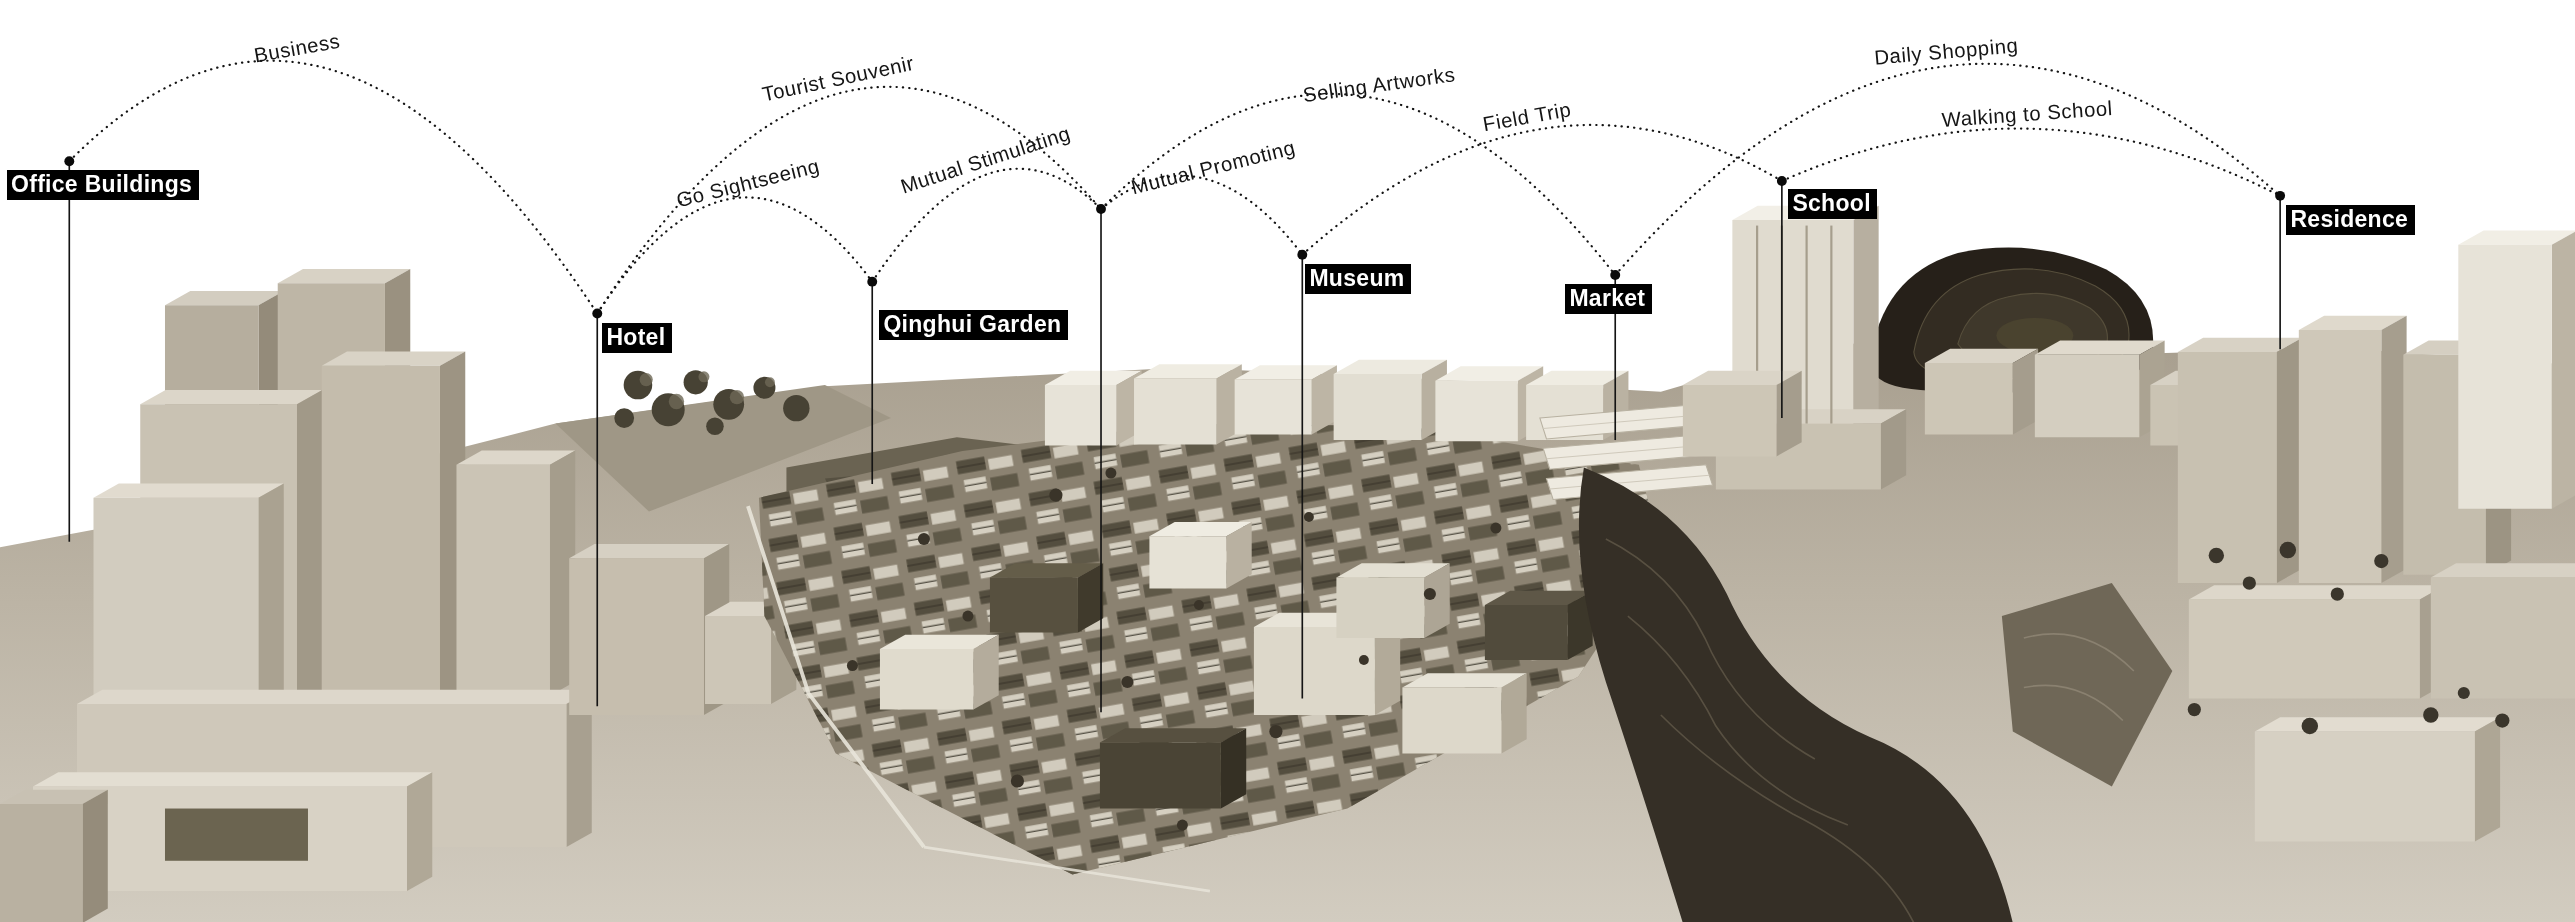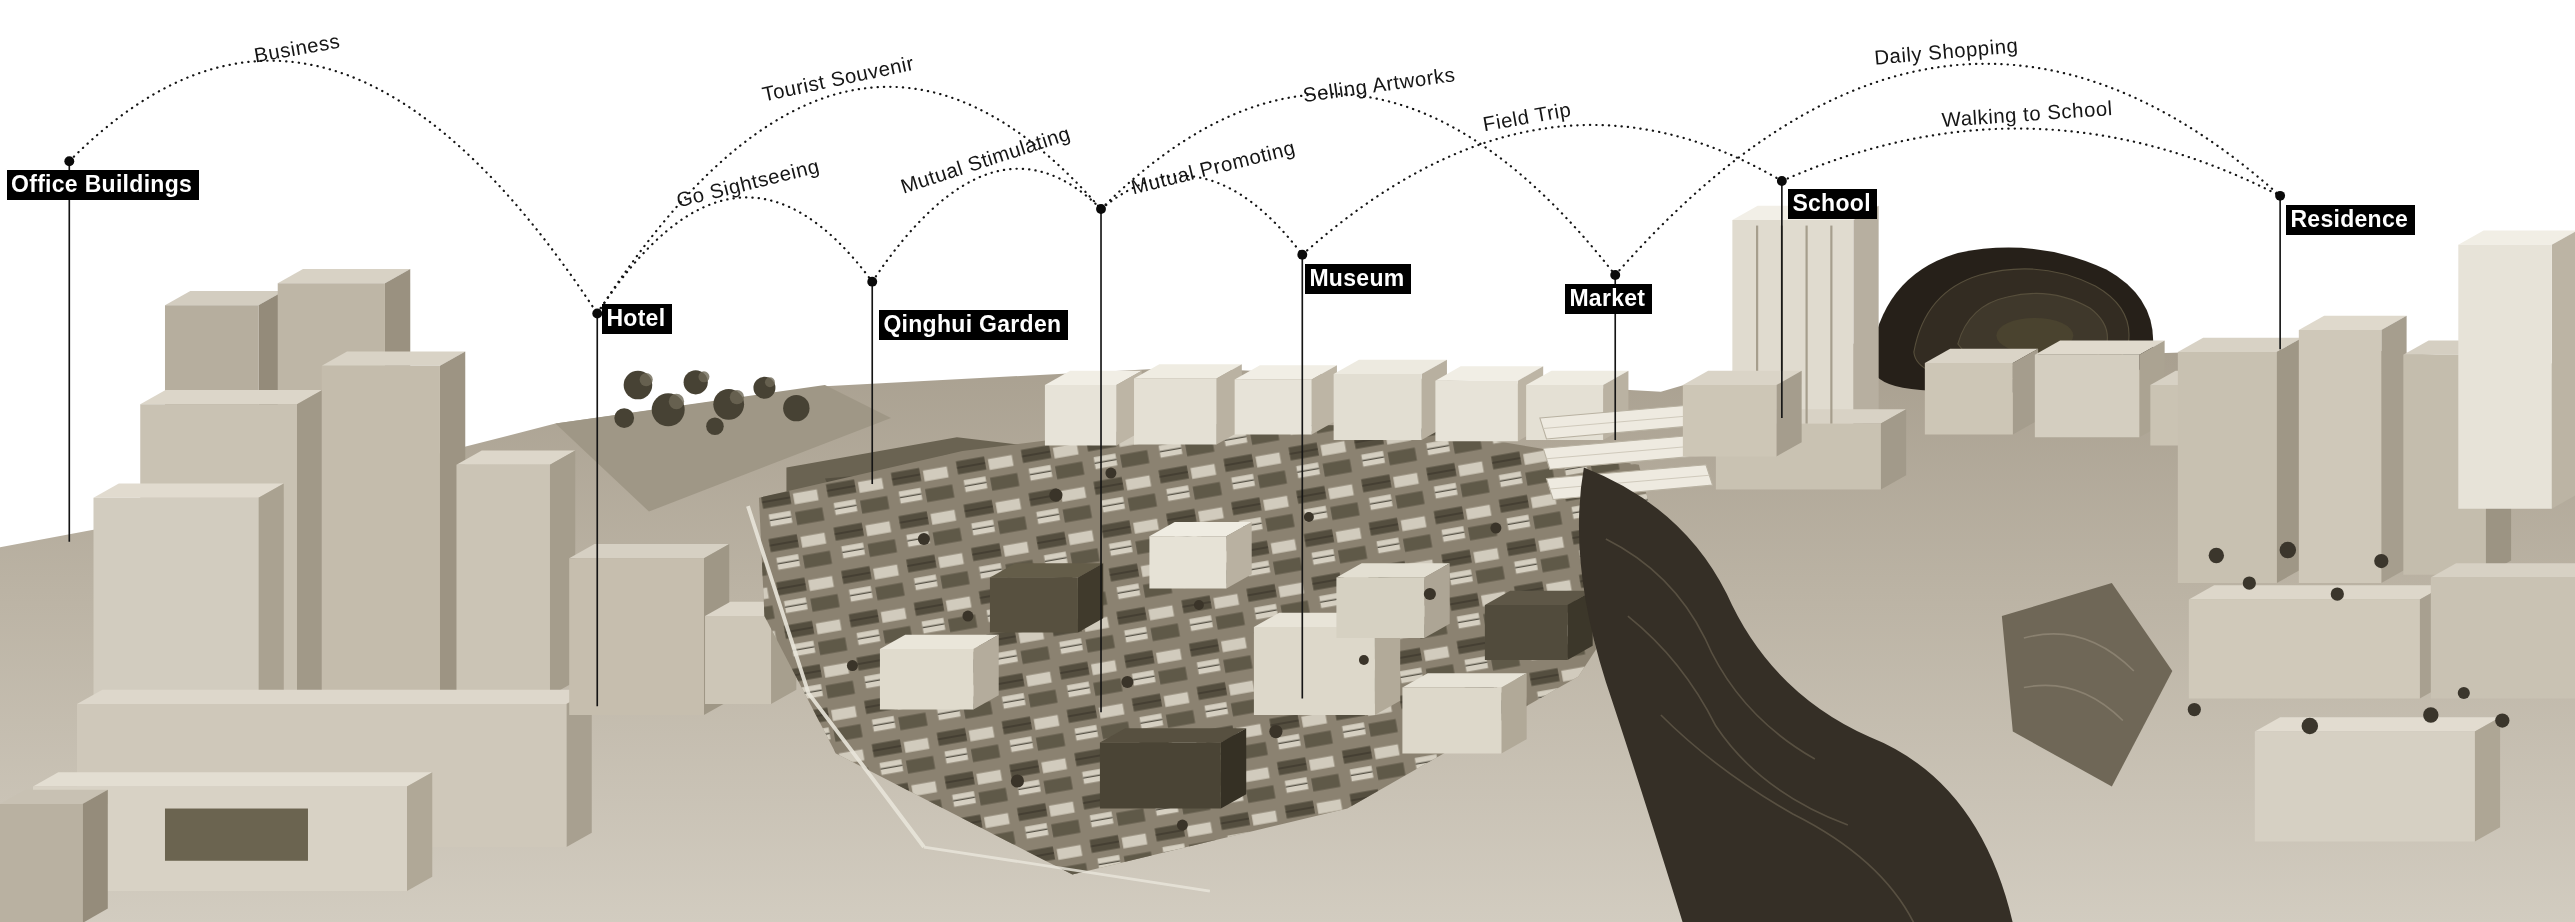--- a/index.html
+++ b/index.html
@@ -318,21 +318,21 @@
       <line x1="3240" y1="329" x2="3240" y2="760" class="leader"></line>
       <circle cx="3240" cy="329" r="9" class="dot"></circle>
       <line x1="4146" y1="356" x2="4146" y2="635" class="leader"></line>
       <circle cx="4146" cy="356" r="9" class="dot"></circle>
     </svg>
 
   <div class="label-layer">
       <div class="node-label" style="left: 6.6px; top: 170px;">
         <span class="node-line">Office Buildings</span>
       </div>
-      <div class="node-label" style="left: 602px; top: 304px;">
+      <div class="node-label" style="left: 602px; top: 323px;">
         <span class="node-line">Hotel</span>
       </div>
       <div class="node-label" style="left: 879px; top: 294px; margin-top: 16px;">
         <span class="node-line">Qinghui Garden</span>
       </div>
       <div class="node-label" style="left: 1305px; top: 264px;">
         <span class="node-line">Museum</span>
       </div>
       <div class="node-label" style="left: 1536px; top: 284px; margin-left: 29px;">
         <span class="node-line">Market</span>

